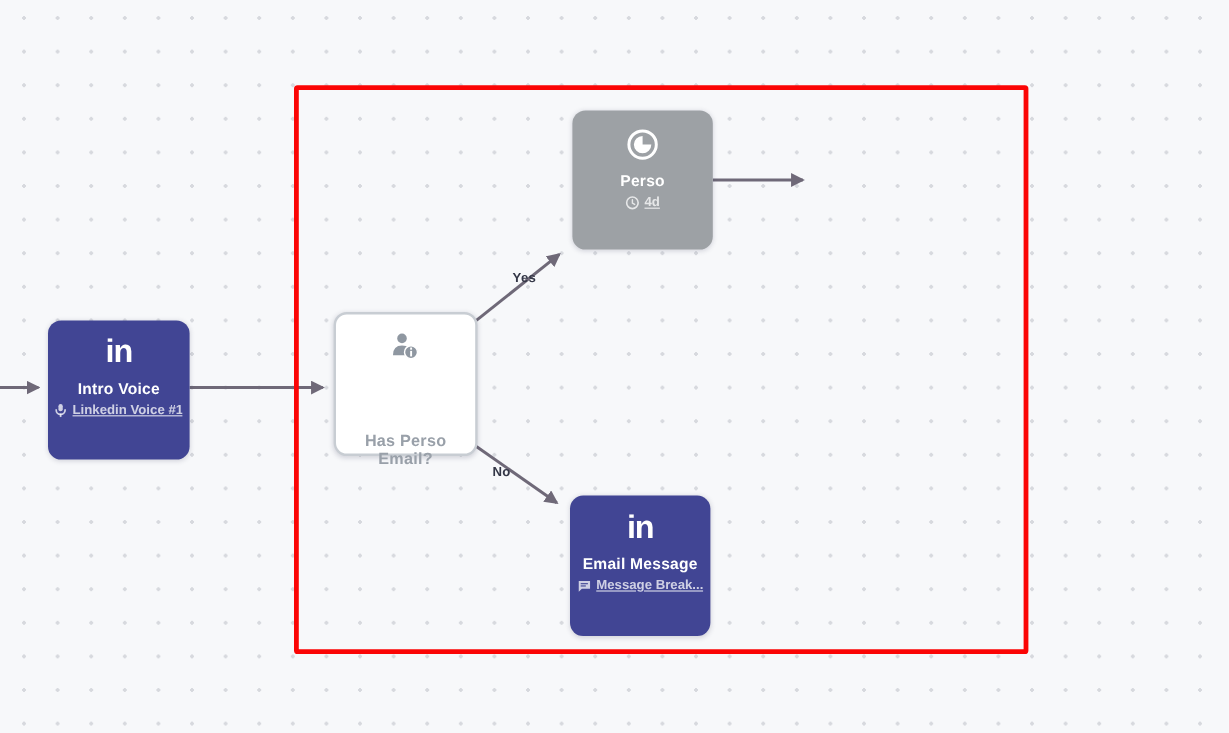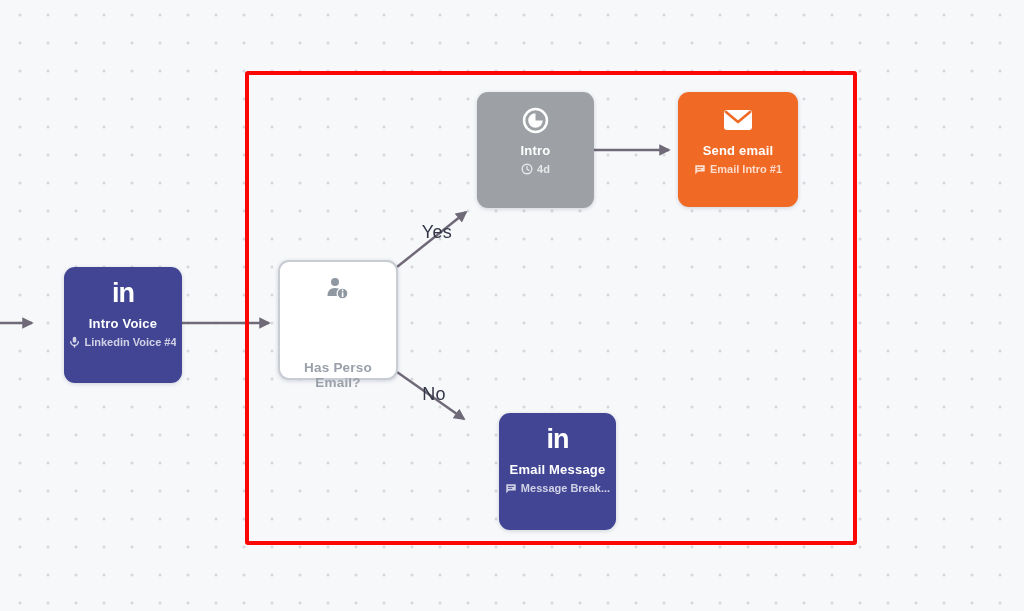--- a/index.html
+++ b/index.html
@@ -29,40 +29,40 @@
     font-weight:bold;font-size:27px;line-height:1;color:#ffffff;
     letter-spacing:-1px;margin-top:13px;
   }
   .node .big-icon{margin-top:14px;height:28px;display:flex;align-items:center;justify-content:center;}
   .node .title{
     font-weight:bold;font-size:13px;color:#ffffff;margin-top:9px;letter-spacing:.2px;
   }
   .node .subtitle{
     display:flex;align-items:center;justify-content:center;gap:4px;
     font-weight:bold;font-size:11px;color:rgba(255,255,255,.75);margin-top:5px;
-    white-space:nowrap;max-width:106px;overflow:hidden;
+    white-space:nowrap;max-width:106px;overflow:hidden;text-decoration:underline;
   }
-  .node-linkedin{background:#414594;margin-left:24px;}
+  .node-linkedin{background:#414594;}
   .node-wait{background:#9da1a5;}
   .node-email{background:#f06a26;}
   .node-condition{
     background:#ffffff;border:2px solid #c8cdd3;gap:44px;
   }
   .node-condition .title{color:#99a0a9;font-size:13.5px;margin-top:14px;}
   #node-send-voice{left:40px;top:267px;width:118px;height:116px;}
   #node-has-perso-email{left:278px;top:260px;width:120px;height:120px;}
   #node-wait{left:477px;top:92px;width:117px;height:116px;}
   #node-send-email{left:678px;top:92px;width:120px;height:115px;}
   #node-send-message{left:475px;top:413px;width:117px;height:117px;}
   .edge-label{
     position:absolute;transform:translate(-50%,-50%);
-    font-weight:normal;font-size:18px;color:#343747;letter-spacing:.3px;
+    font-weight:bold;font-size:11px;color:#343747;letter-spacing:.3px;
   }
   #label-yes{left:437px;top:232px;}
-  #label-no{left:434px;top:394px;}
+  #label-no{left:418px;top:394px;}
   .sub-icon{flex:0 0 auto;display:inline-flex;}
 </style>
 </head>
 <body>
 
 <div class="stage">
 
   <svg class="edges" viewBox="0 0 1024 611">
     <defs>
       <marker id="arrow" viewBox="0 0 10 10" refX="8.5" refY="5" markerWidth="4.6" markerHeight="4.6" orient="auto-start-reverse">
@@ -87,21 +87,21 @@
     <div class="subtitle">
       <span class="sub-icon">
         <svg width="11" height="12" viewBox="0 0 14 16">
             <g fill="none" stroke="rgba(255,255,255,.75)" stroke-width="2" stroke-linecap="round">
               <rect x="4.6" y="1" width="4.8" height="8" rx="2.4" fill="rgba(255,255,255,.75)" stroke="none"></rect>
               <path d="M2 7.5a5 5 0 0 0 10 0"></path>
               <path d="M7 12.5v2.2"></path>
             </g>
           </svg>
       </span>
-      <span>Linkedin Voice #4</span>
+      <span>Linkedin Voice #1</span>
     </div>
   </div>
 
   <div class="node node-condition" id="node-has-perso-email">
     <div class="big-icon">
       <svg width="30" height="26" viewBox="0 0 30 26">
         <g fill="#8f97a1">
           <circle cx="12" cy="6" r="4"></circle>
           <path d="M4.5 20 q0 -8 7.5 -8 q7.5 0 7.5 8 z"></path>
           <circle cx="19.5" cy="17.5" r="5.4" stroke="#ffffff" stroke-width="1.2"></circle>
@@ -113,51 +113,32 @@
     <div class="title">Has Perso Email?</div>
   </div>
 
   <div class="node node-wait" id="node-wait">
     <div class="big-icon">
       <svg width="27" height="27" viewBox="0 0 26 26">
         <circle cx="13" cy="13" r="11" fill="none" stroke="#ffffff" stroke-width="2.4"></circle>
         <path d="M13 13 L13 6 A7 7 0 1 0 20 13 Z" fill="#ffffff"></path>
       </svg>
     </div>
-    <div class="title">Intro</div>
+    <div class="title">Perso</div>
     <div class="subtitle">
       <span class="sub-icon">
         <svg width="12" height="12" viewBox="0 0 14 14">
             <circle cx="7" cy="7" r="5.6" fill="none" stroke="rgba(255,255,255,.75)" stroke-width="1.6"></circle>
             <path d="M7 4v3.2l2.2 1.4" fill="none" stroke="rgba(255,255,255,.75)" stroke-width="1.4" stroke-linecap="round"></path>
           </svg>
       </span>
       <span>4d</span>
     </div>
   </div>
 
-  <div class="node node-email" id="node-send-email">
-    <div class="big-icon">
-      <svg width="30" height="22" viewBox="0 0 30 22">
-        <rect x="1" y="1" width="28" height="20" rx="3" fill="#ffffff"></rect>
-        <path d="M3 3 L15 13 L27 3" fill="none" stroke="#f06a26" stroke-width="2.6" stroke-linecap="round" stroke-linejoin="round"></path>
-      </svg>
-    </div>
-    <div class="title">Send email</div>
-    <div class="subtitle">
-      <span class="sub-icon">
-        <svg width="12" height="12" viewBox="0 0 14 14">
-            <path d="M1.5 2.5 h11 v7.5 h-8 l-3 3 z" fill="rgba(255,255,255,.8)"></path>
-            <rect x="3.4" y="4.6" width="7" height="1.1" fill="#f06a26"></rect>
-            <rect x="3.4" y="6.8" width="5" height="1.1" fill="#f06a26"></rect>
-          </svg>
-      </span>
-      <span>Email Intro #1</span>
-    </div>
-  </div>
 
   <div class="node node-linkedin" id="node-send-message">
     <div class="logo">in</div>
     <div class="title">Email Message</div>
     <div class="subtitle">
       <span class="sub-icon">
         <svg width="12" height="12" viewBox="0 0 14 14">
             <path d="M1.5 2.5 h11 v7.5 h-8 l-3 3 z" fill="rgba(255,255,255,.75)"></path>
             <rect x="3.4" y="4.6" width="7" height="1.1" fill="#414594"></rect>
             <rect x="3.4" y="6.8" width="5" height="1.1" fill="#414594"></rect>

